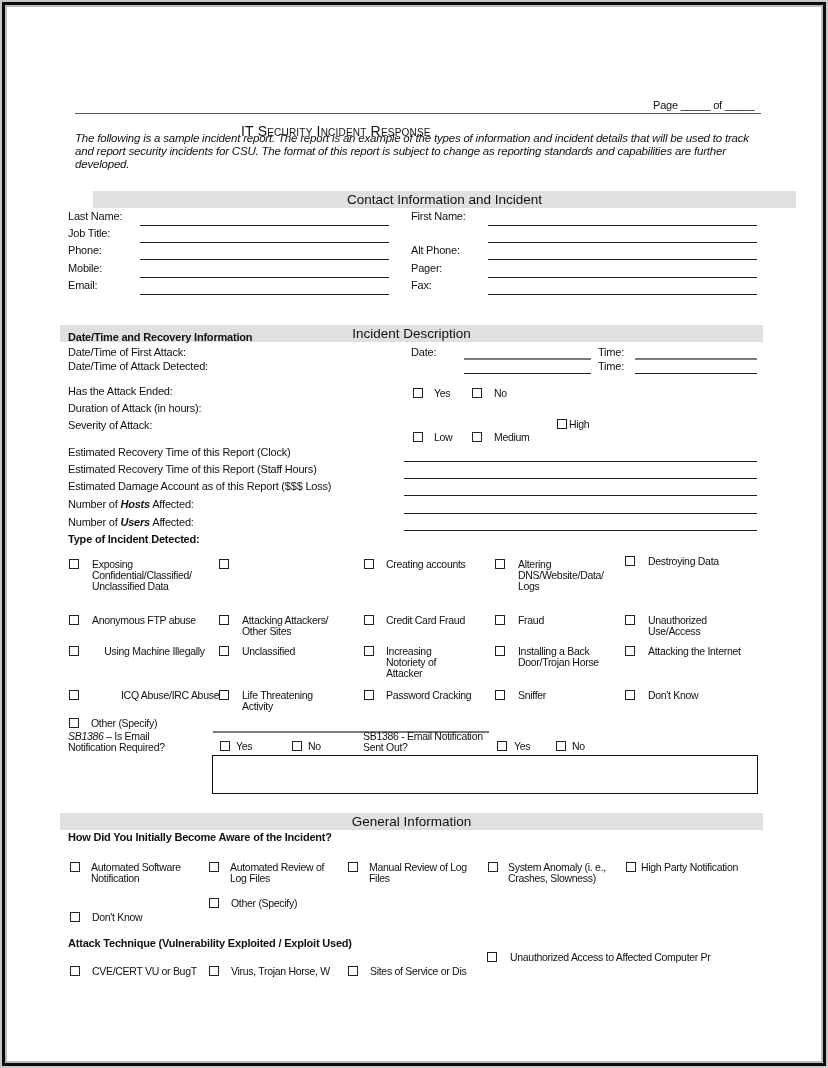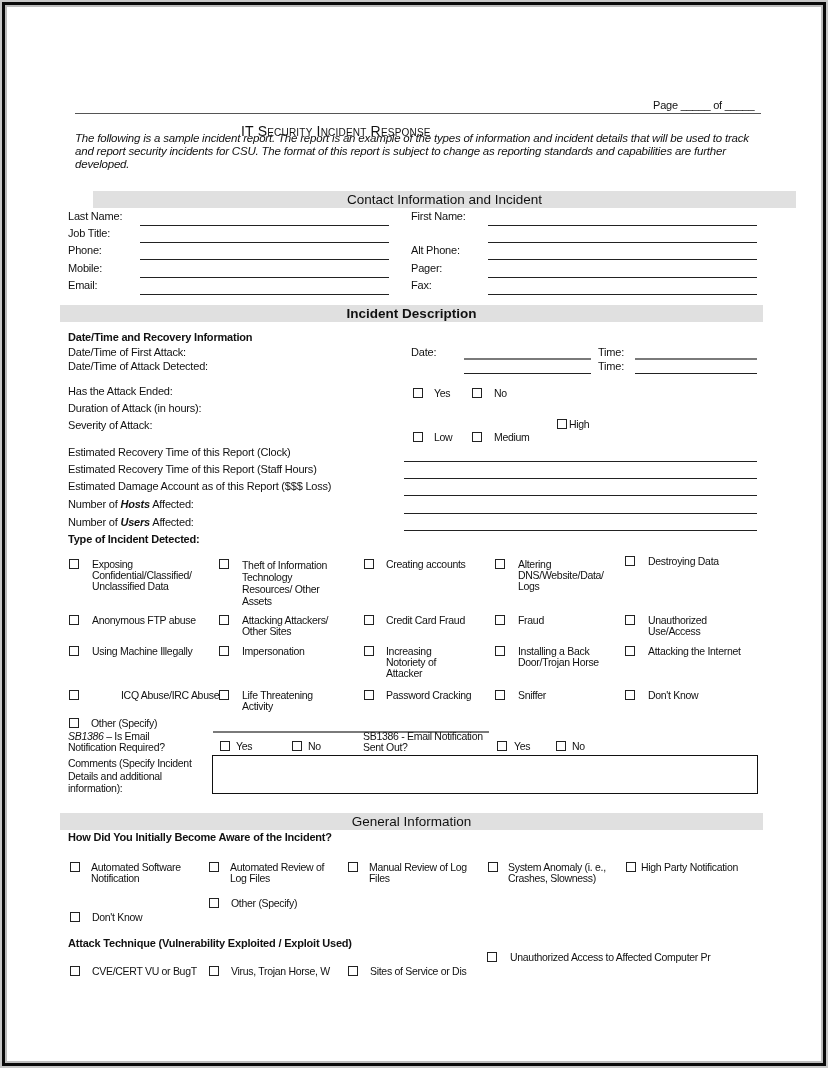--- a/index.html
+++ b/index.html
@@ -52,21 +52,21 @@
   <div class="abs t" style="left:404px;top:237px;">Alt Phone:</div>
   <div class="abs t" style="left:404px;top:255px;">Pager:</div>
   <div class="abs t" style="left:404px;top:272px;">Fax:</div>
 
   <div class="line" style="left:481px;top:218px;width:269px;"></div>
   <div class="line" style="left:481px;top:235px;width:269px;"></div>
   <div class="line" style="left:481px;top:252px;width:269px;"></div>
   <div class="line" style="left:481px;top:270px;width:269px;"></div>
   <div class="line" style="left:481px;top:287px;width:269px;"></div>
 
-  <div class="band" style="top:298px;font-weight:bold;">Incident Description</div>
+  <div class="band" style="top:318px;">Incident Description</div>
   <div class="abs t b" style="left:61px;top:324px;">Date/Time and Recovery Information</div>
   <div class="abs t" style="left:61px;top:339px;">Date/Time of First Attack:</div>
   <div class="abs t" style="left:61px;top:353px;">Date/Time of Attack Detected:</div>
   <div class="abs t" style="left:61px;top:368px;margin-top:10px;">Has the Attack Ended:</div>
   <div class="abs t" style="left:61px;top:395px;">Duration of Attack (in hours):</div>
   <div class="abs t" style="left:61px;top:412px;">Severity of Attack:</div>
 
   <div class="abs t" style="left:404px;top:339px;">Date:</div>
   <div class="gline" style="left:457px;top:351px;width:127px;"></div>
   <div class="line" style="left:457px;top:366px;width:127px;"></div>
@@ -97,43 +97,42 @@
   <div class="line" style="left:397px;top:471px;width:353px;"></div>
   <div class="line" style="left:397px;top:488px;width:353px;"></div>
   <div class="line" style="left:397px;top:506px;width:353px;"></div>
   <div class="line" style="left:397px;top:523px;width:353px;"></div>
 
   <div class="abs t b" style="left:61px;top:526px;">Type of Incident Detected:</div>
 
   <div class="cb" style="left:62px;top:552px;"></div>
   <div class="abs ts ml" style="left:85px;top:552px;width:120px;">Exposing Confidential/Classified/ Unclassified Data</div>
   <div class="cb" style="left:212px;top:552px;"></div>
-  <div class="abs ts ml" style="left:235px;top:552px;width:95px;line-height:12px;">Theft of Information Technology Resources/ Other Assets</div>
   <div class="cb" style="left:357px;top:552px;"></div>
   <div class="abs ts ml" style="left:379px;top:552px;width:100px;">Creating accounts</div>
   <div class="cb" style="left:488px;top:552px;"></div>
   <div class="abs ts ml" style="left:511px;top:552px;width:100px;">Altering DNS/Website/Data/ Logs</div>
   <div class="cb" style="left:618px;top:549px;"></div>
   <div class="abs ts ml" style="left:641px;top:549px;width:110px;">Destroying Data</div>
 
   <div class="cb" style="left:62px;top:608px;"></div>
   <div class="abs ts ml" style="left:85px;top:608px;width:125px;">Anonymous FTP abuse</div>
   <div class="cb" style="left:212px;top:608px;"></div>
   <div class="abs ts ml" style="left:235px;top:608px;width:100px;">Attacking Attackers/ Other Sites</div>
   <div class="cb" style="left:357px;top:608px;"></div>
   <div class="abs ts ml" style="left:379px;top:608px;width:100px;">Credit Card Fraud</div>
   <div class="cb" style="left:488px;top:608px;"></div>
   <div class="abs ts ml" style="left:511px;top:608px;width:100px;">Fraud</div>
   <div class="cb" style="left:618px;top:608px;"></div>
   <div class="abs ts ml" style="left:641px;top:608px;width:80px;">Unauthorized Use/Access</div>
 
   <div class="cb" style="left:62px;top:639px;"></div>
-  <div class="abs ts ml" style="left:85px;top:639px;width:125px;">Using Machine Illegally</div>
+  <div class="abs ts ml" style="left:85px;top:639px;width:125px;text-align:center;">Using Machine Illegally</div>
   <div class="cb" style="left:212px;top:639px;"></div>
-  <div class="abs ts ml" style="left:235px;top:639px;width:100px;">Impersonation</div>
+  <div class="abs ts ml" style="left:235px;top:639px;width:100px;">Unclassified</div>
   <div class="cb" style="left:357px;top:639px;"></div>
   <div class="abs ts ml" style="left:379px;top:639px;width:70px;">Increasing Notoriety of Attacker</div>
   <div class="cb" style="left:488px;top:639px;"></div>
   <div class="abs ts ml" style="left:511px;top:639px;width:95px;">Installing a Back Door/Trojan Horse</div>
   <div class="cb" style="left:618px;top:639px;"></div>
   <div class="abs ts ml" style="left:641px;top:639px;width:115px;">Attacking the Internet</div>
 
   <div class="cb" style="left:62px;top:683px;"></div>
   <div class="abs ts ml" style="left:85px;top:683px;width:125px;margin-left:29px;">ICQ Abuse/IRC Abuse</div>
   <div class="cb" style="left:212px;top:683px;"></div>
@@ -153,21 +152,20 @@
   <div class="cb" style="left:213px;top:734px;"></div>
   <div class="abs ts" style="left:229px;top:734px;">Yes</div>
   <div class="cb" style="left:285px;top:734px;"></div>
   <div class="abs ts" style="left:301px;top:734px;">No</div>
   <div class="abs ts ml" style="left:356px;top:724px;width:130px;">SB1386 - Email Notification Sent Out?</div>
   <div class="cb" style="left:490px;top:734px;"></div>
   <div class="abs ts" style="left:507px;top:734px;">Yes</div>
   <div class="cb" style="left:549px;top:734px;"></div>
   <div class="abs ts" style="left:565px;top:734px;">No</div>
 
-  <div class="abs ts ml" style="left:61px;top:750px;width:140px;line-height:12.5px;">Comments (Specify Incident Details and additional information):</div>
   <div class="box" style="left:205px;top:748px;width:544px;height:37px;"></div>
 
   <div class="band" style="top:806px;">General Information</div>
   <div class="abs t b" style="left:61px;top:824px;">How Did You Initially Become Aware of the Incident?</div>
 
   <div class="cb" style="left:63px;top:855px;"></div>
   <div class="abs ts ml" style="left:84px;top:855px;width:110px;">Automated Software Notification</div>
   <div class="cb" style="left:202px;top:855px;"></div>
   <div class="abs ts ml" style="left:223px;top:855px;width:110px;">Automated Review of Log Files</div>
   <div class="cb" style="left:341px;top:855px;"></div>

